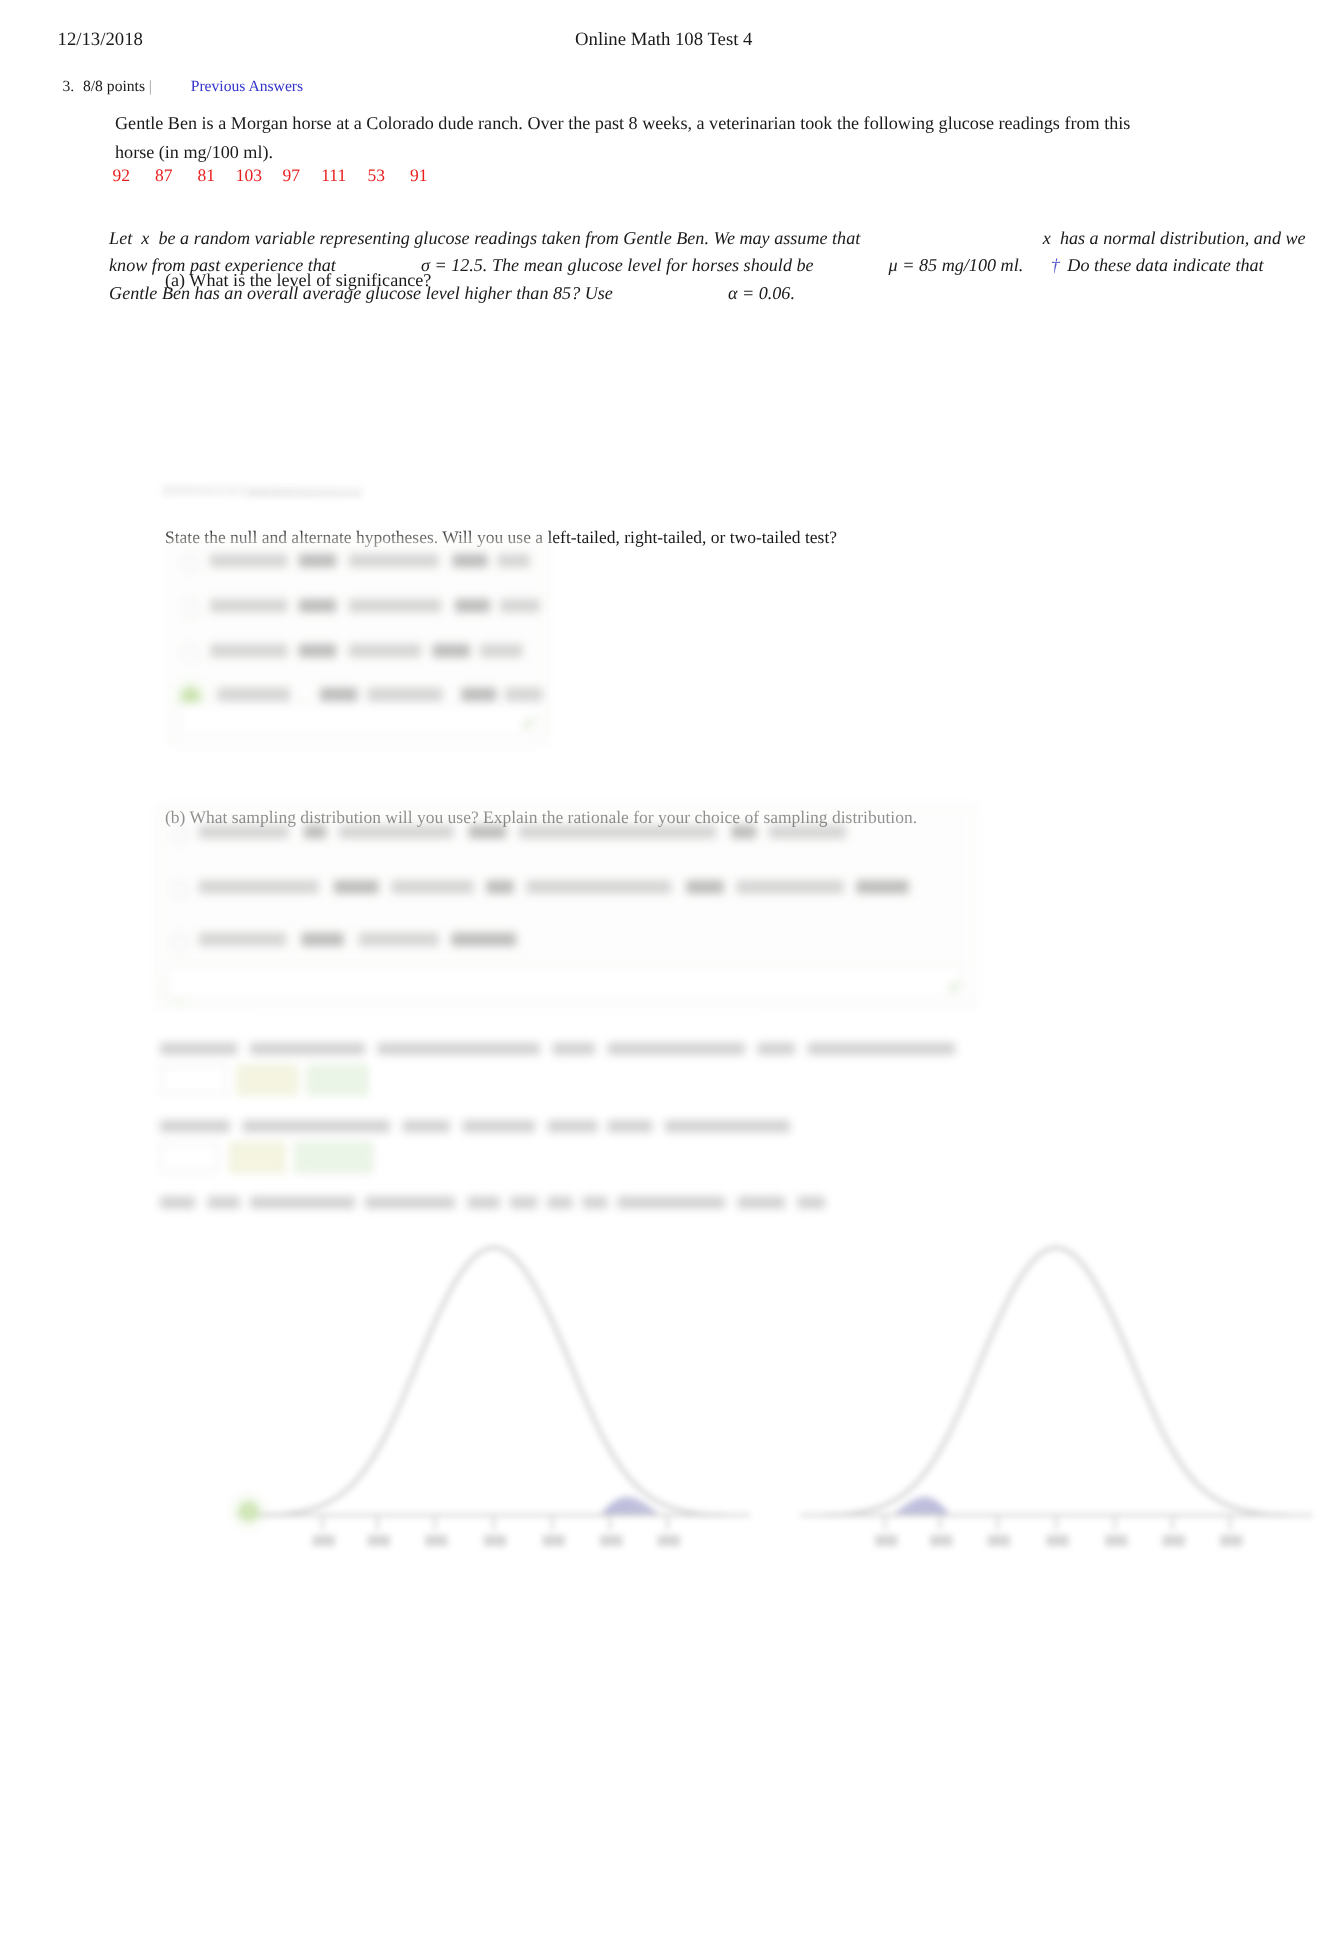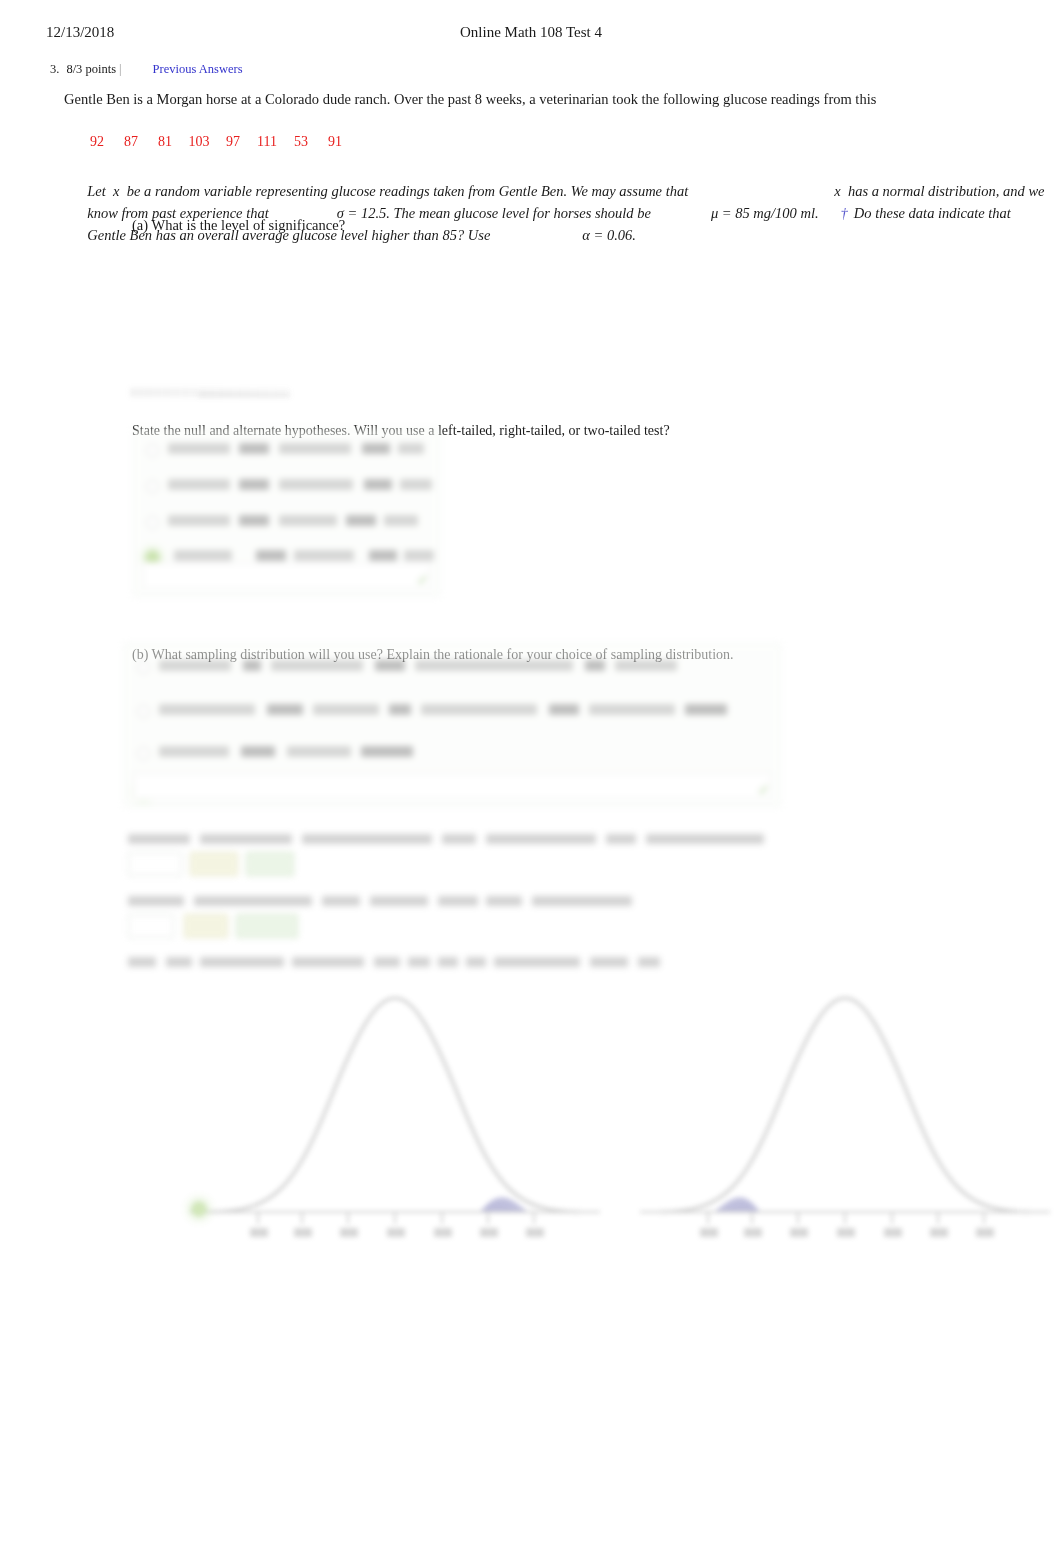--- a/index.html
+++ b/index.html
@@ -58,21 +58,21 @@
   .prev-answers {
     color: #3333cc;
     margin-left: 28px;
     text-decoration: none;
     font-size: 12.5px;
   }
 
   
   .qbody {
     position: absolute;
-    left: 64px;
+    left: 92px;
     top: 88px;
     width: 920px;
   }
   .ptext {
     font-size: 14.5px;
     line-height: 22.5px;
     margin: 0;
     white-space: pre-wrap;
   }
   .ptext + .ptext { margin-top: 0px; }
@@ -267,25 +267,26 @@
 </style>
 </head>
 <body>
 
 <div class="page-header">
   <div class="hdr-date">12/13/2018</div>
   <div class="hdr-title">Online Math 108 Test 4</div>
 </div>
 
 <div class="prob-meta">
-  <span class="prob-num">3.</span><span class="prob-points">8/3 points</span><span class="prob-sep">|</span><a class="prev-answers" href="#">Previous Answers</a>
+  <span class="prob-num">3.</span><span class="prob-points">8/8 points</span><span class="prob-sep">|</span><a class="prev-answers" href="#">Previous Answers</a>
 </div>
 
 <div class="qbody">
   <p class="ptext">Gentle Ben is a Morgan horse at a Colorado dude ranch. Over the past 8 weeks, a veterinarian took the following glucose readings from this</p>
+  <p class="ptext">horse (in mg/100 ml).</p>
 </div>
 
 <div class="data-row">
   <span>92</span><span>87</span><span>81</span><span>103</span><span>97</span><span>111</span><span>53</span><span>91</span>
 </div>
 
 <div class="stat-line sl1">
   <span>Let  x  be a random variable representing glucose readings taken from Gentle Ben. We may assume that</span><span style="display:inline-block;width:146px"></span><span>x  has a normal distribution, and we</span>
 </div>
 <div class="stat-line sl2">

